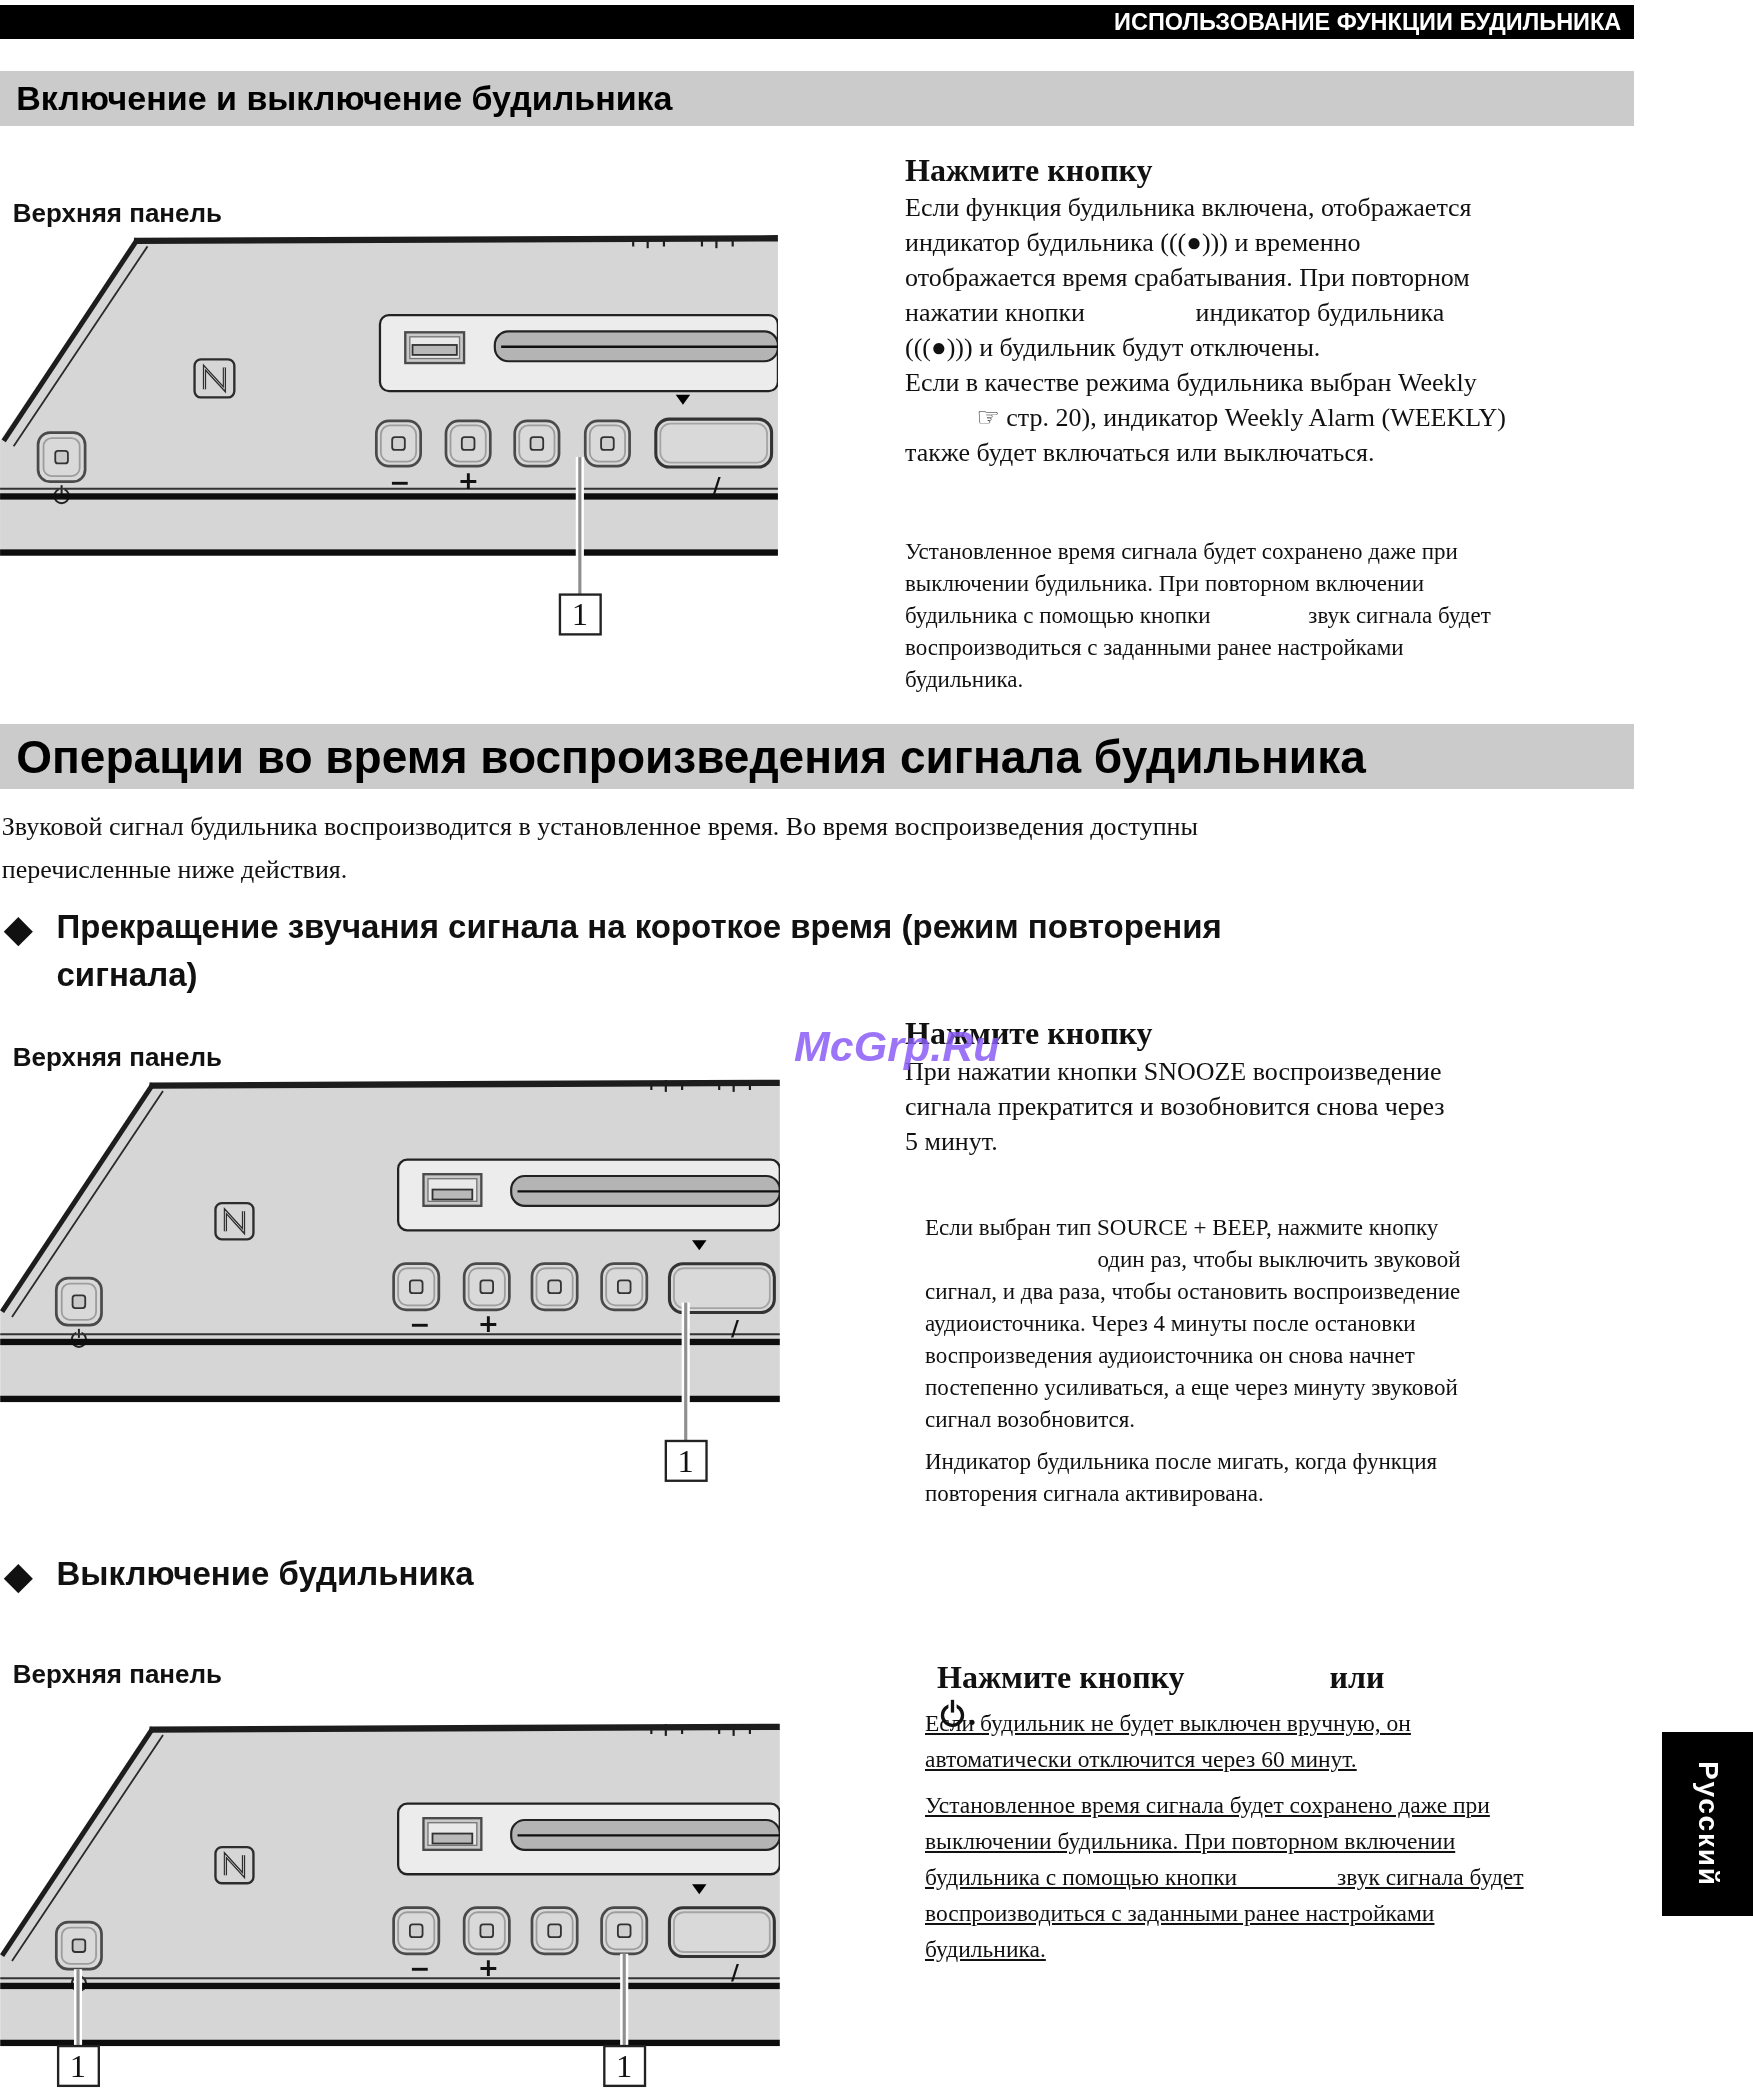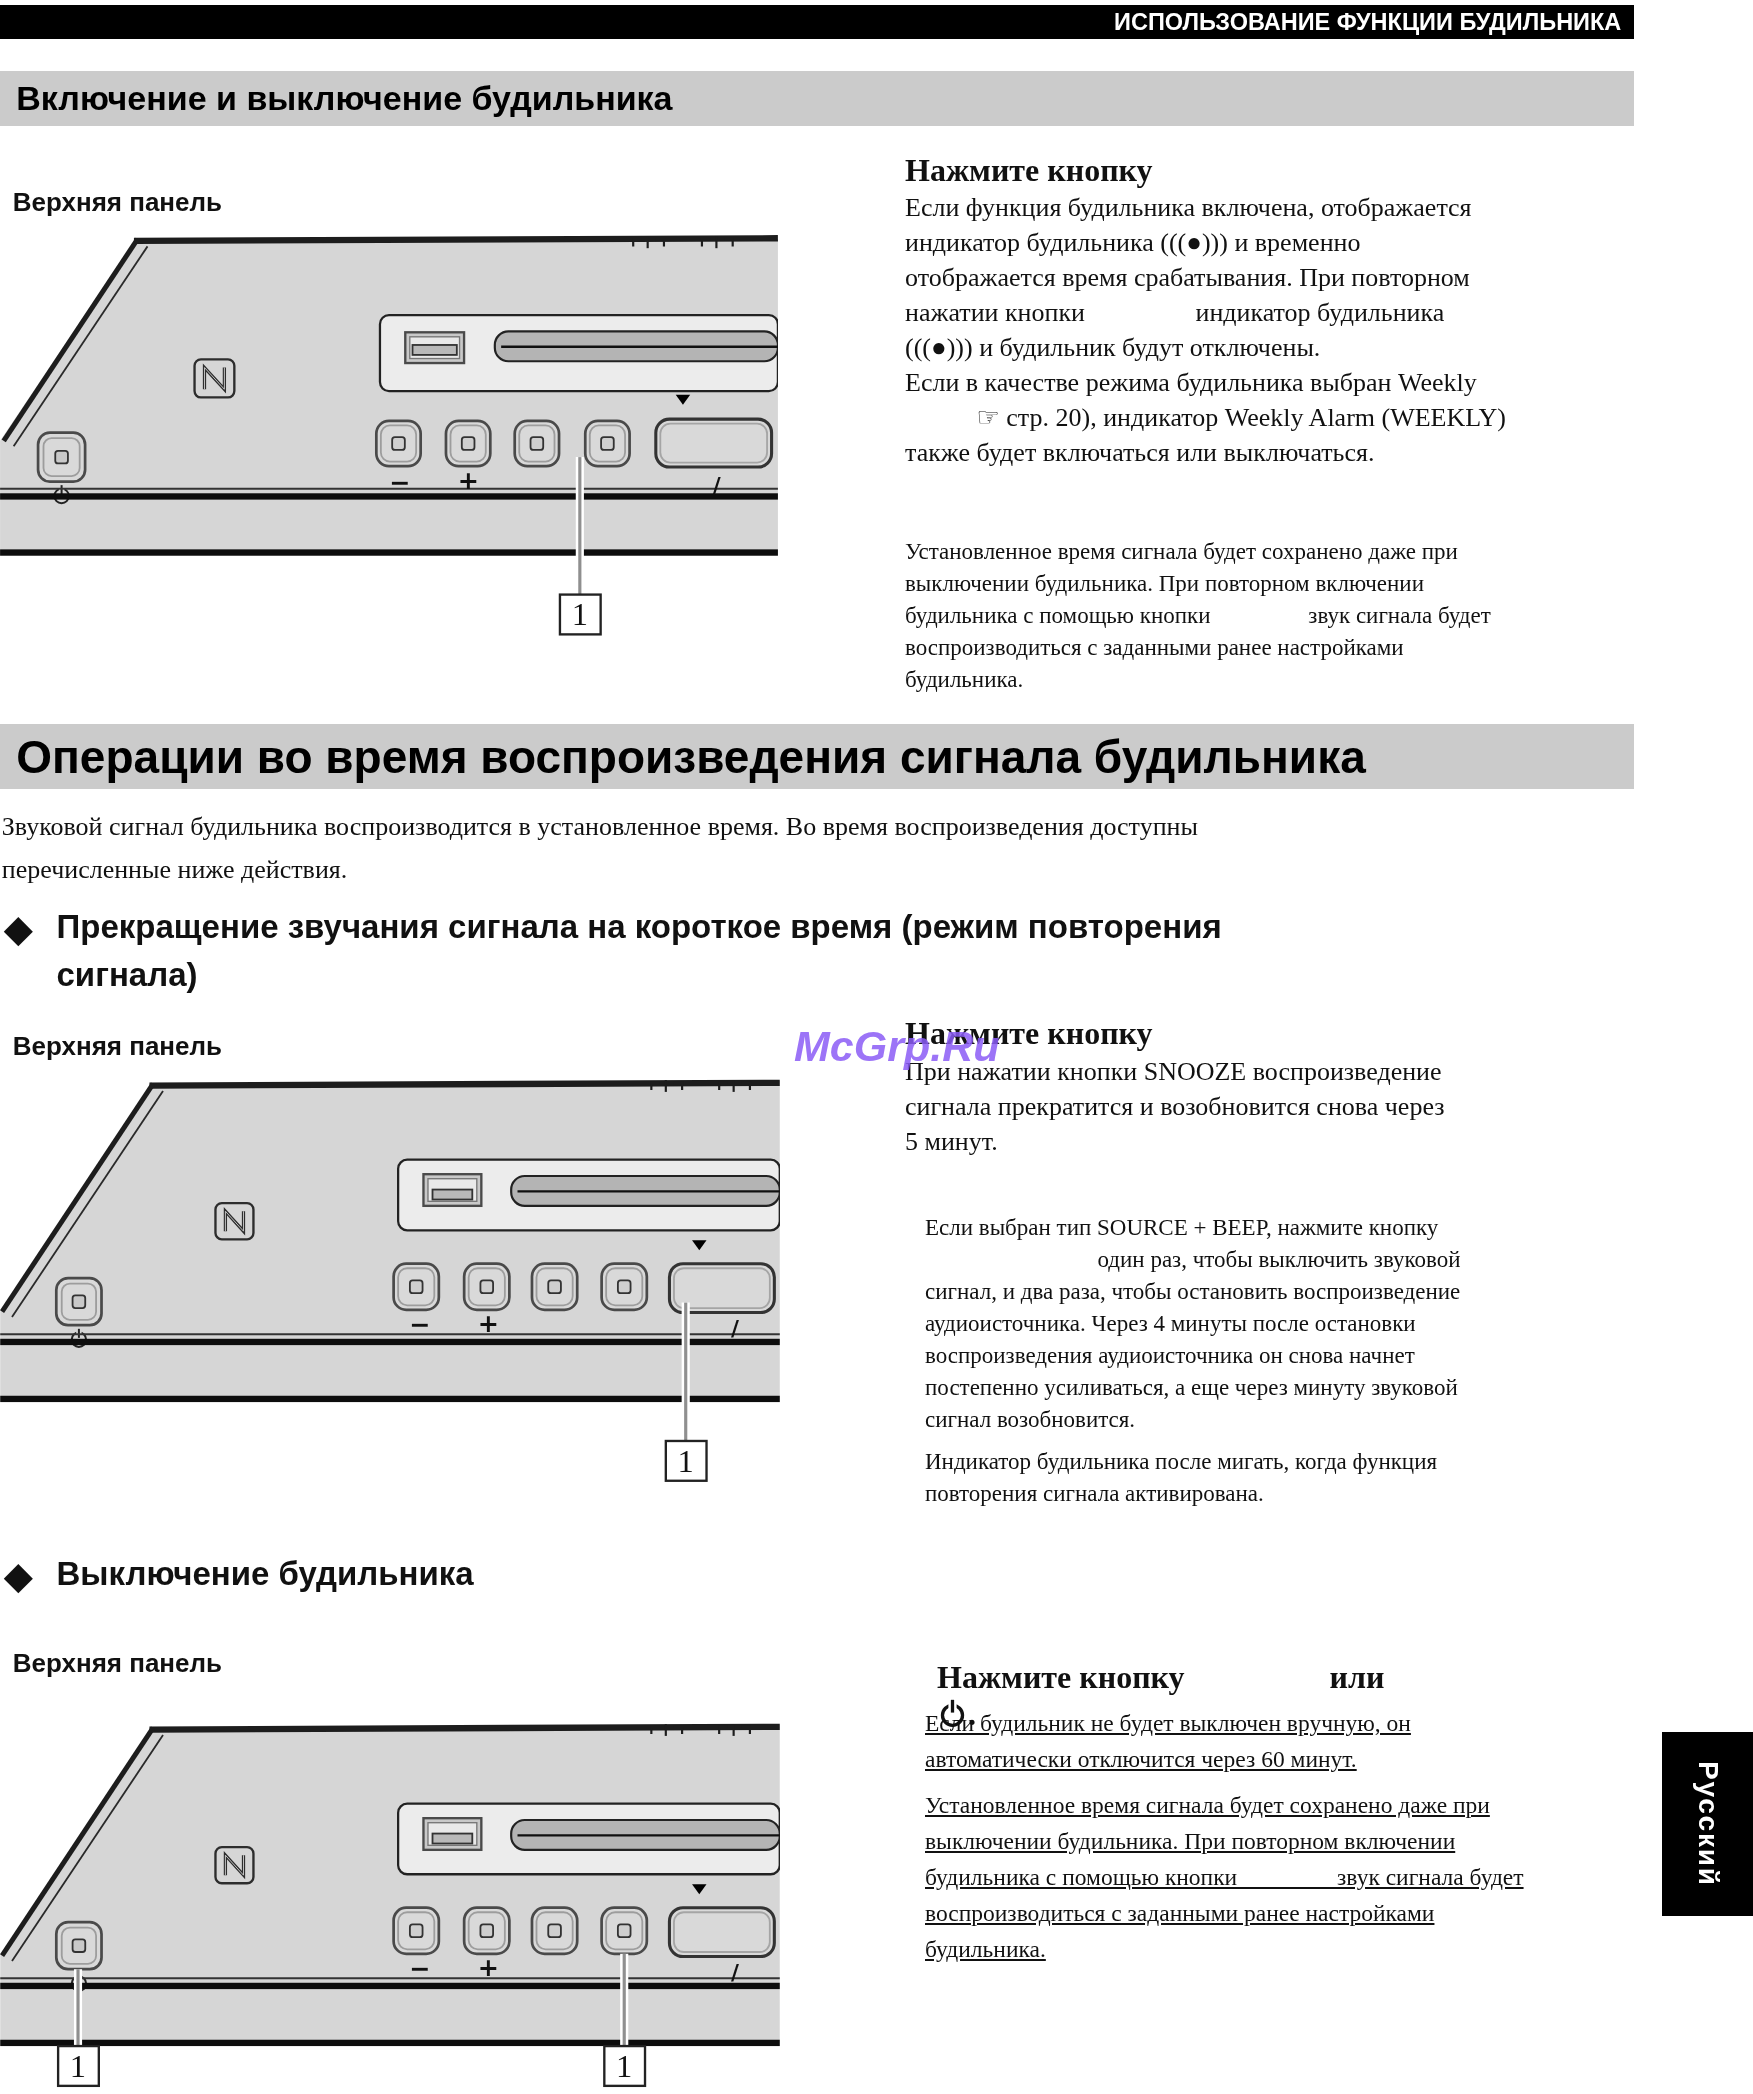--- a/index.html
+++ b/index.html
@@ -3,21 +3,21 @@
 <meta charset="utf-8">
 <style>
   html,body{margin:0;padding:0;background:#fff;}
   #page{position:relative;width:1753px;height:2094px;background:#fff;overflow:hidden;
         font-family:"Liberation Serif", serif;color:#111;}
   .abs{position:absolute;}
   .bar-black{background:#000;color:#fff;font-family:"Liberation Sans",sans-serif;
              font-weight:bold;display:flex;align-items:center;justify-content:flex-end;}
   .bar-gray{background:#cbcbcb;color:#000;font-family:"Liberation Sans",sans-serif;
             font-weight:bold;display:flex;align-items:center;}
-  .panel-label{font-family:"Liberation Sans",sans-serif;font-weight:bold;font-size:26px;}
+  .panel-label{font-family:"Liberation Sans",sans-serif;font-weight:bold;font-size:26px;margin-top:11px;}
   .h-serif{font-family:"Liberation Serif",serif;font-weight:bold;font-size:32px;white-space:pre;}
   .body-text{font-size:26px;line-height:35px;white-space:pre-wrap;}
   .note-text{font-size:23px;line-height:32px;white-space:pre-wrap;}
   .note-text3{font-size:23.5px;line-height:36px;white-space:pre-wrap;text-decoration:underline;}
   .intro-text{font-size:26px;line-height:43px;white-space:pre-wrap;}
   .sub-head{font-family:"Liberation Sans",sans-serif;font-weight:bold;font-size:33px;
             line-height:48px;}
   .sub-head .dia{position:absolute;left:0;top:1.8px;font-size:36px;}
   .sub-head .txt{display:block;margin-left:52px;white-space:pre-wrap;}
   .watermark{font-family:"Liberation Sans",sans-serif;font-style:italic;font-weight:bold;

